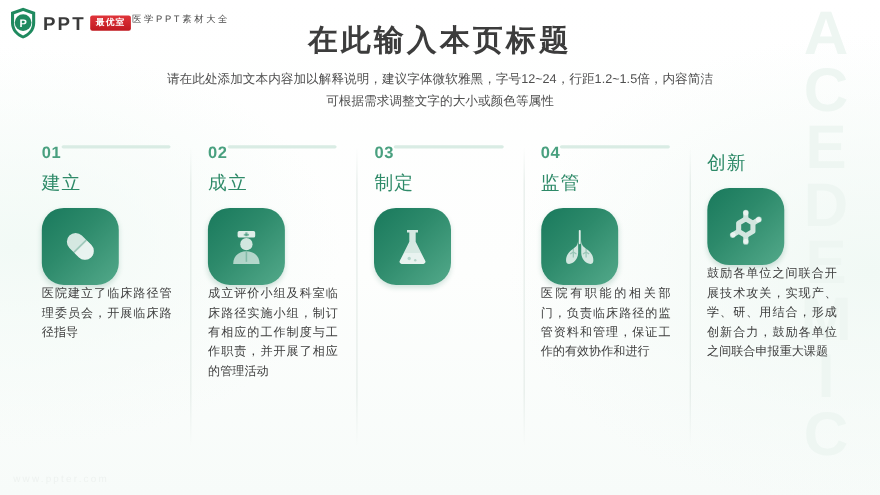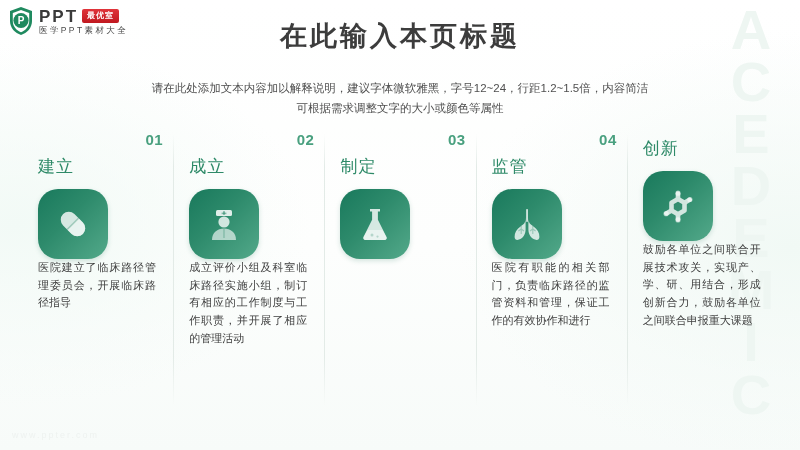--- a/index.html
+++ b/index.html
@@ -54,21 +54,21 @@
     align-items: center;
     gap: 5px;
   }
   .logo-shield {
     width: 26px;
     height: 30px;
     flex: 0 0 auto;
   }
   .logo-textblock {
     display: flex;
-    flex-direction: column;
+    flex-direction: row;
     gap: 1px;
   }
   .logo-row1 {
     display: flex;
     align-items: center;
     gap: 4px;
   }
   .logo-ppt {
     font-size: 17px;
     font-weight: bold;
@@ -107,21 +107,20 @@
   }
   .subtitle {
     position: absolute;
     top: 62px;
     left: 100px;
     width: 600px;
     text-align: center;
     font-size: 11.5px;
     line-height: 1.75;
     color: #4f4f4f;
-    margin-top: 16px;
   }
 
   
   .columns {
     position: absolute;
     top: 132px;
     left: 22px;
     width: 756px;
     display: flex;
     align-items: flex-start;
@@ -136,24 +135,23 @@
     content: "";
     position: absolute;
     left: 0;
     top: 2px;
     width: 1px;
     height: 272px;
     background: linear-gradient(180deg, rgba(225,234,230,0) 0%, #e3ebe7 12%, #e3ebe7 82%, rgba(225,234,230,0) 100%);
   }
   .num-row {
     display: flex;
-    align-items: flex-end;
+    align-items: flex-start;
     gap: 0;
     height: 18px;
-    flex-direction: column;
   }
   .num {
     font-size: 15px;
     font-weight: bold;
     color: #49a07f;
     line-height: 1;
     letter-spacing: 0.5px;
   }
   .num-line {
     flex: 1;

